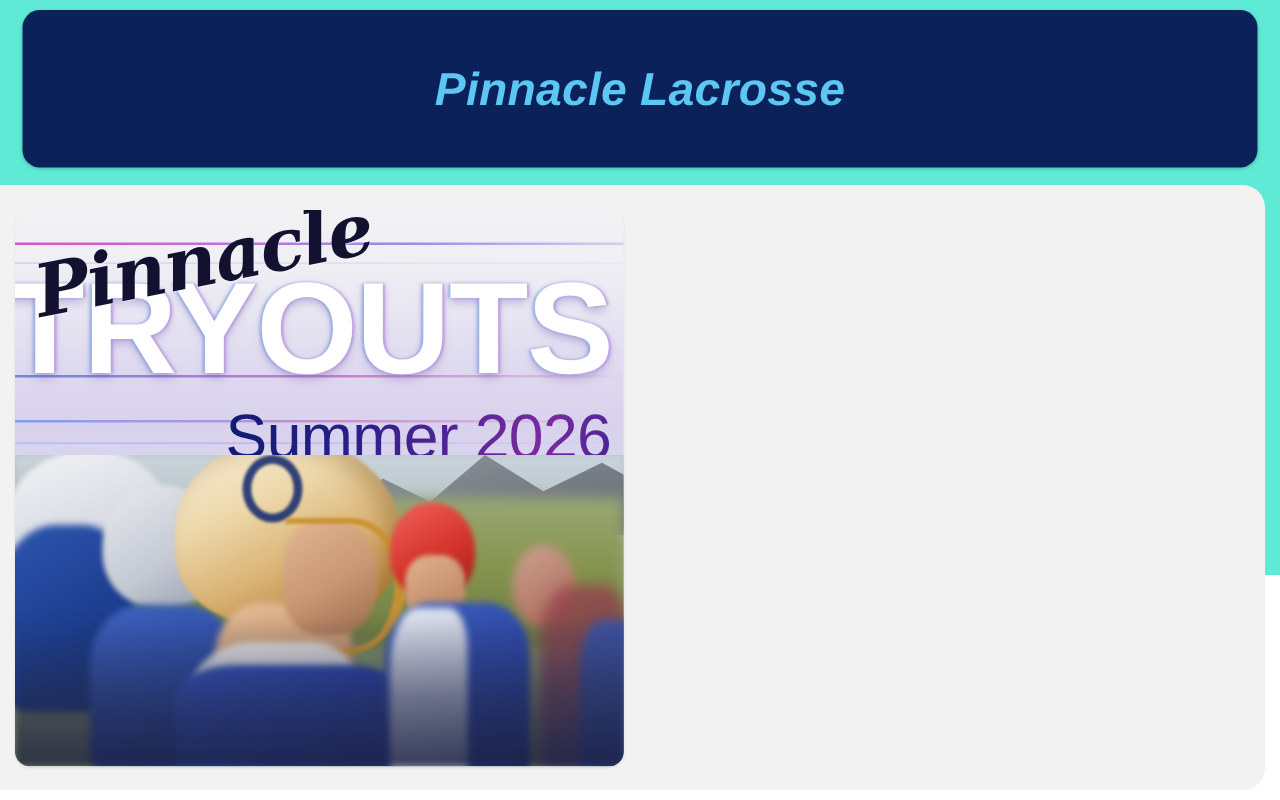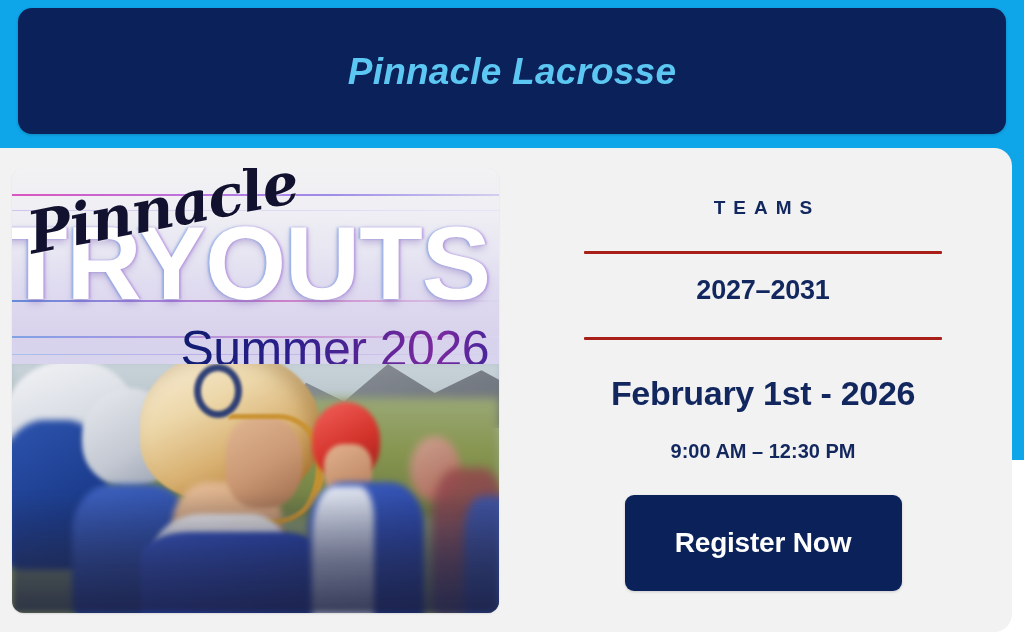--- a/index.html
+++ b/index.html
@@ -9,21 +9,21 @@
     height: 640px;
     background: #ffffff;
     font-family: "Liberation Sans", sans-serif;
     overflow: hidden;
   }
 
   #page {
     position: relative;
     width: 1024px;
     height: 460px;
-    background: #0ea5e9;
+    background: #5eead4;
   }
 
   
   .header-banner {
     position: absolute;
     left: 18px;
     top: 8px;
     width: 988px;
     height: 126px;
     background: #0b2159;
@@ -345,29 +345,14 @@
       <div class="pl pl-face-red"></div>
       <div class="pl pl-torso-red"></div>
       <div class="pl pl-pad-red"></div>
       <div class="pl pl-far-r1"></div>
       <div class="pl pl-far-r2"></div>
       <div class="pl pl-far-r3"></div>
       <div class="ph-dark"></div>
     </div>
   </div>
 
-  <div class="info-panel">
-    <div class="teams-heading">TEAMS</div>
-
-    <div class="rule top"></div>
-
-    <div class="age-range">2027–2031</div>
-
-    <div class="rule bottom"></div>
-
-    <div class="event-date">February 1st - 2026</div>
-
-    <div class="event-time">9:00 AM – 12:30 PM</div>
-
-    <button class="register-btn">Register Now</button>
-  </div>
 
 </div>
 
 </body></html>

